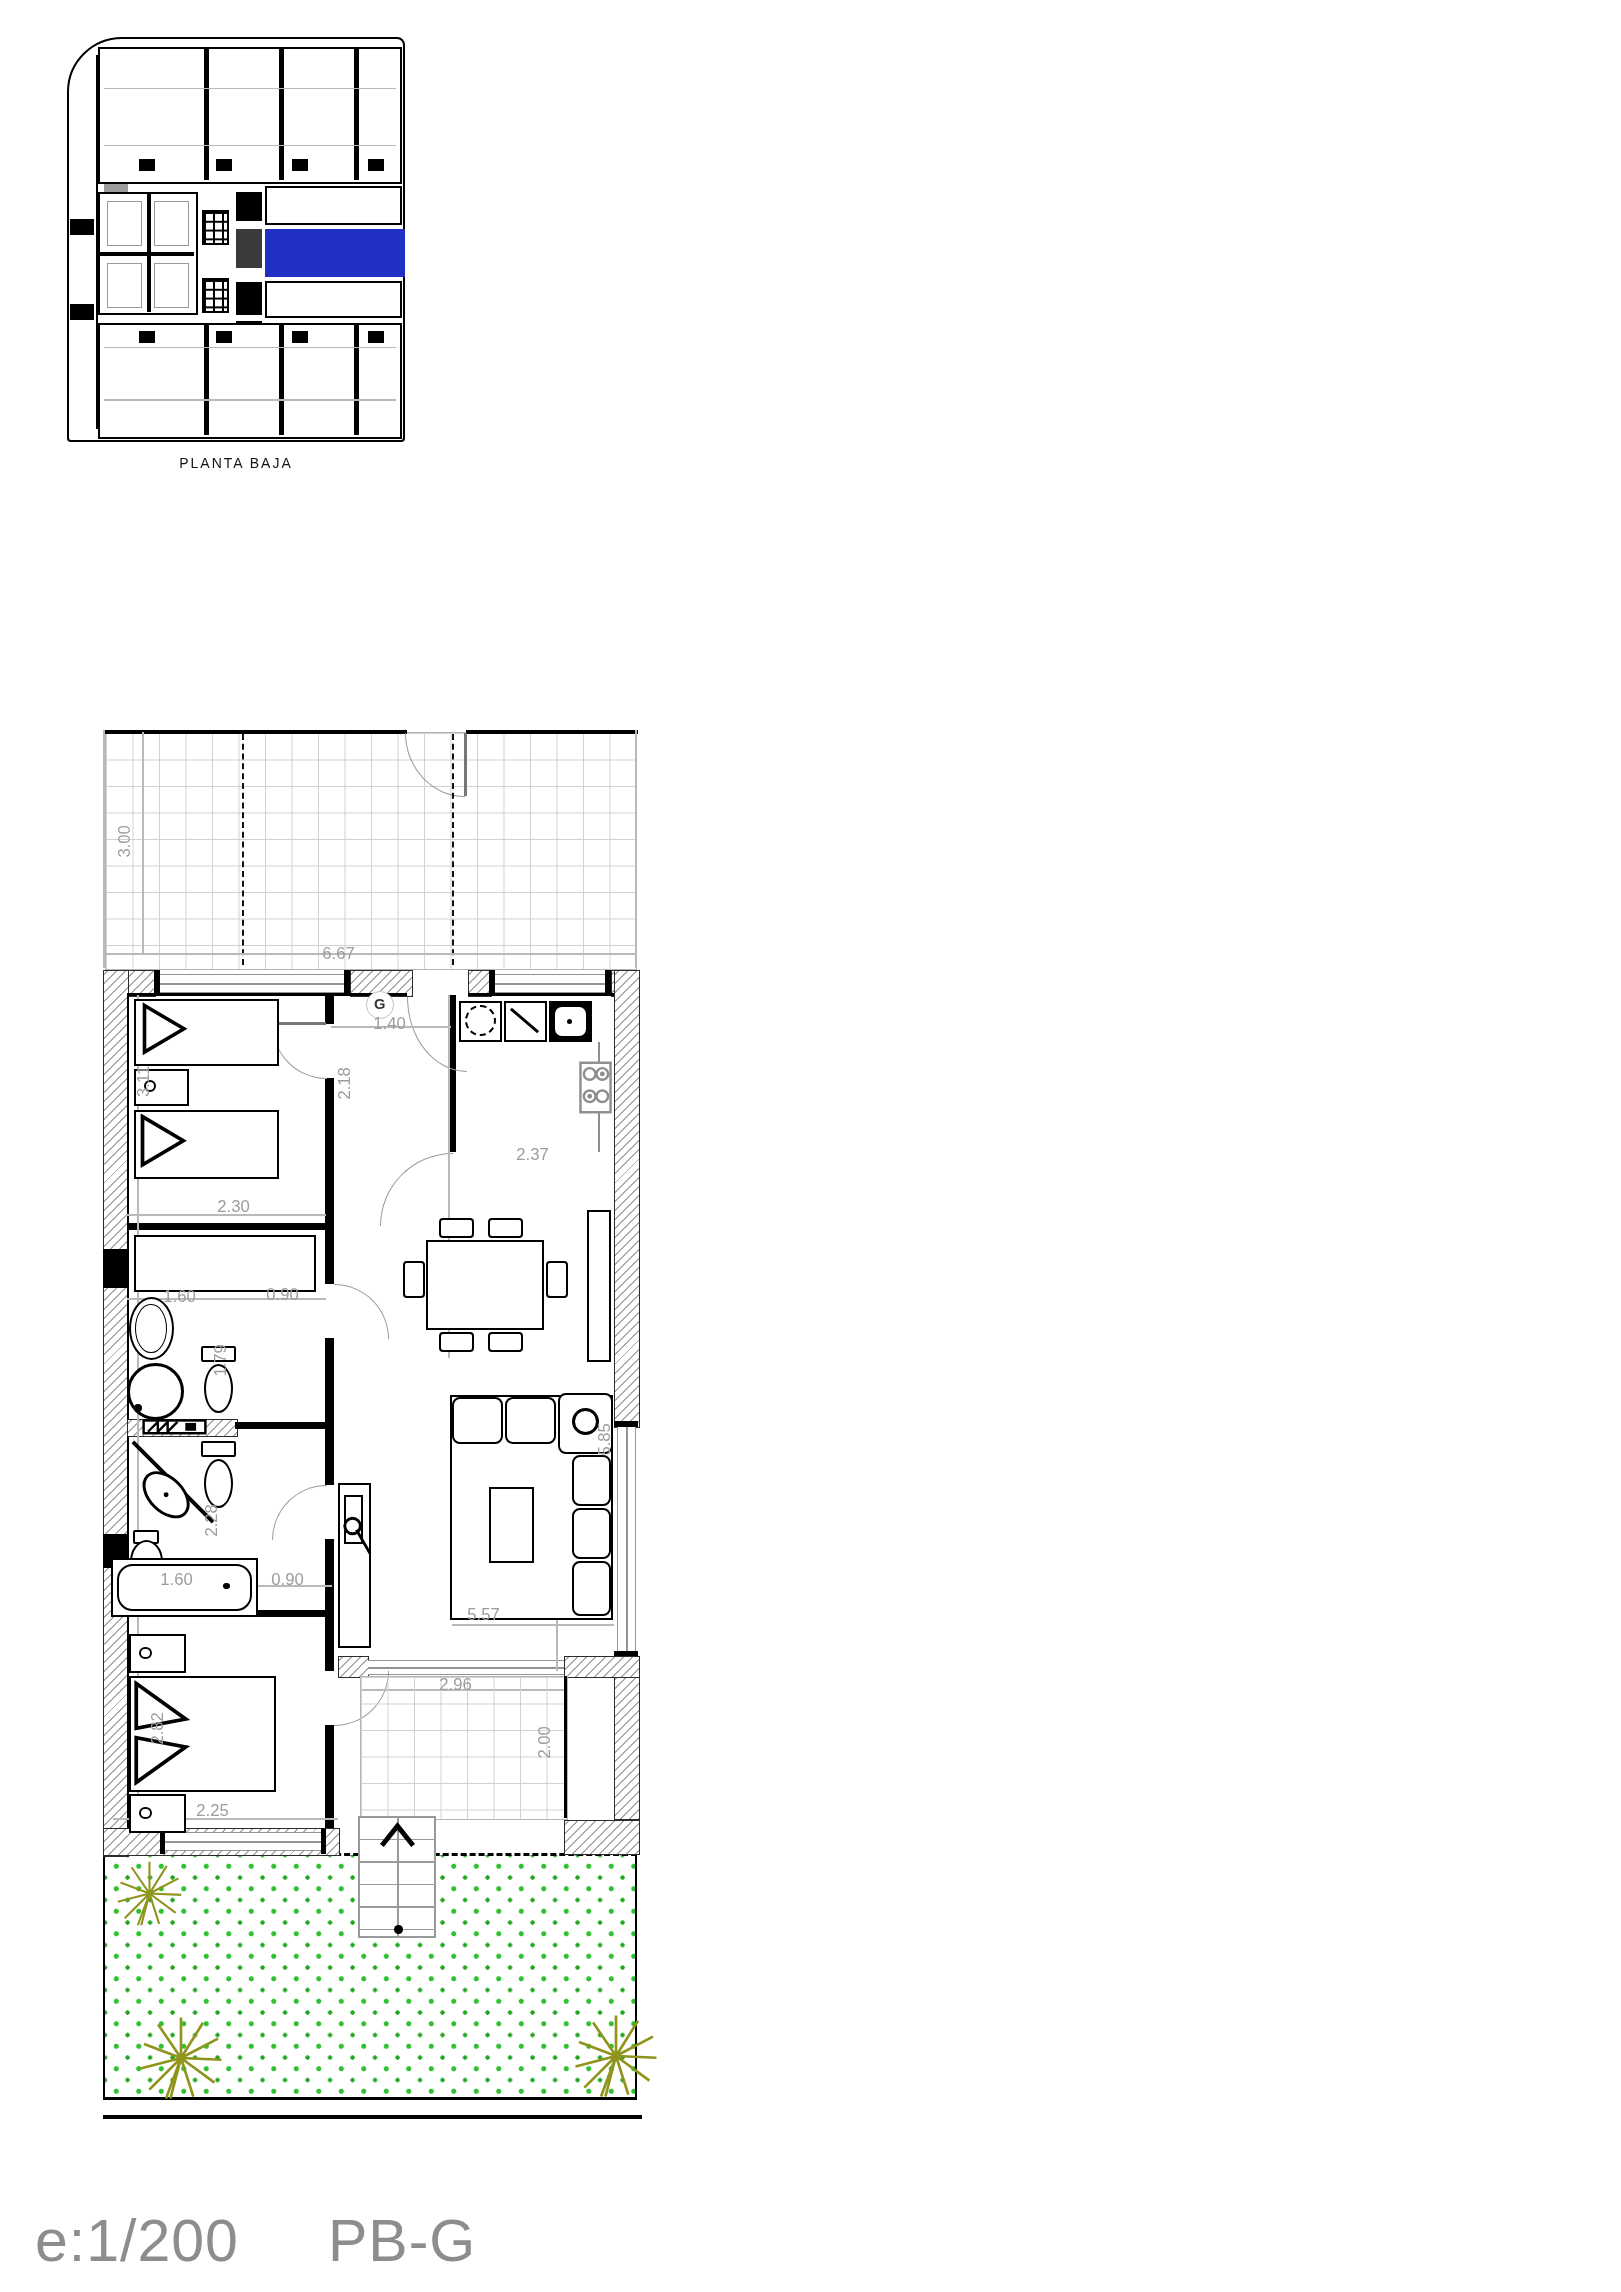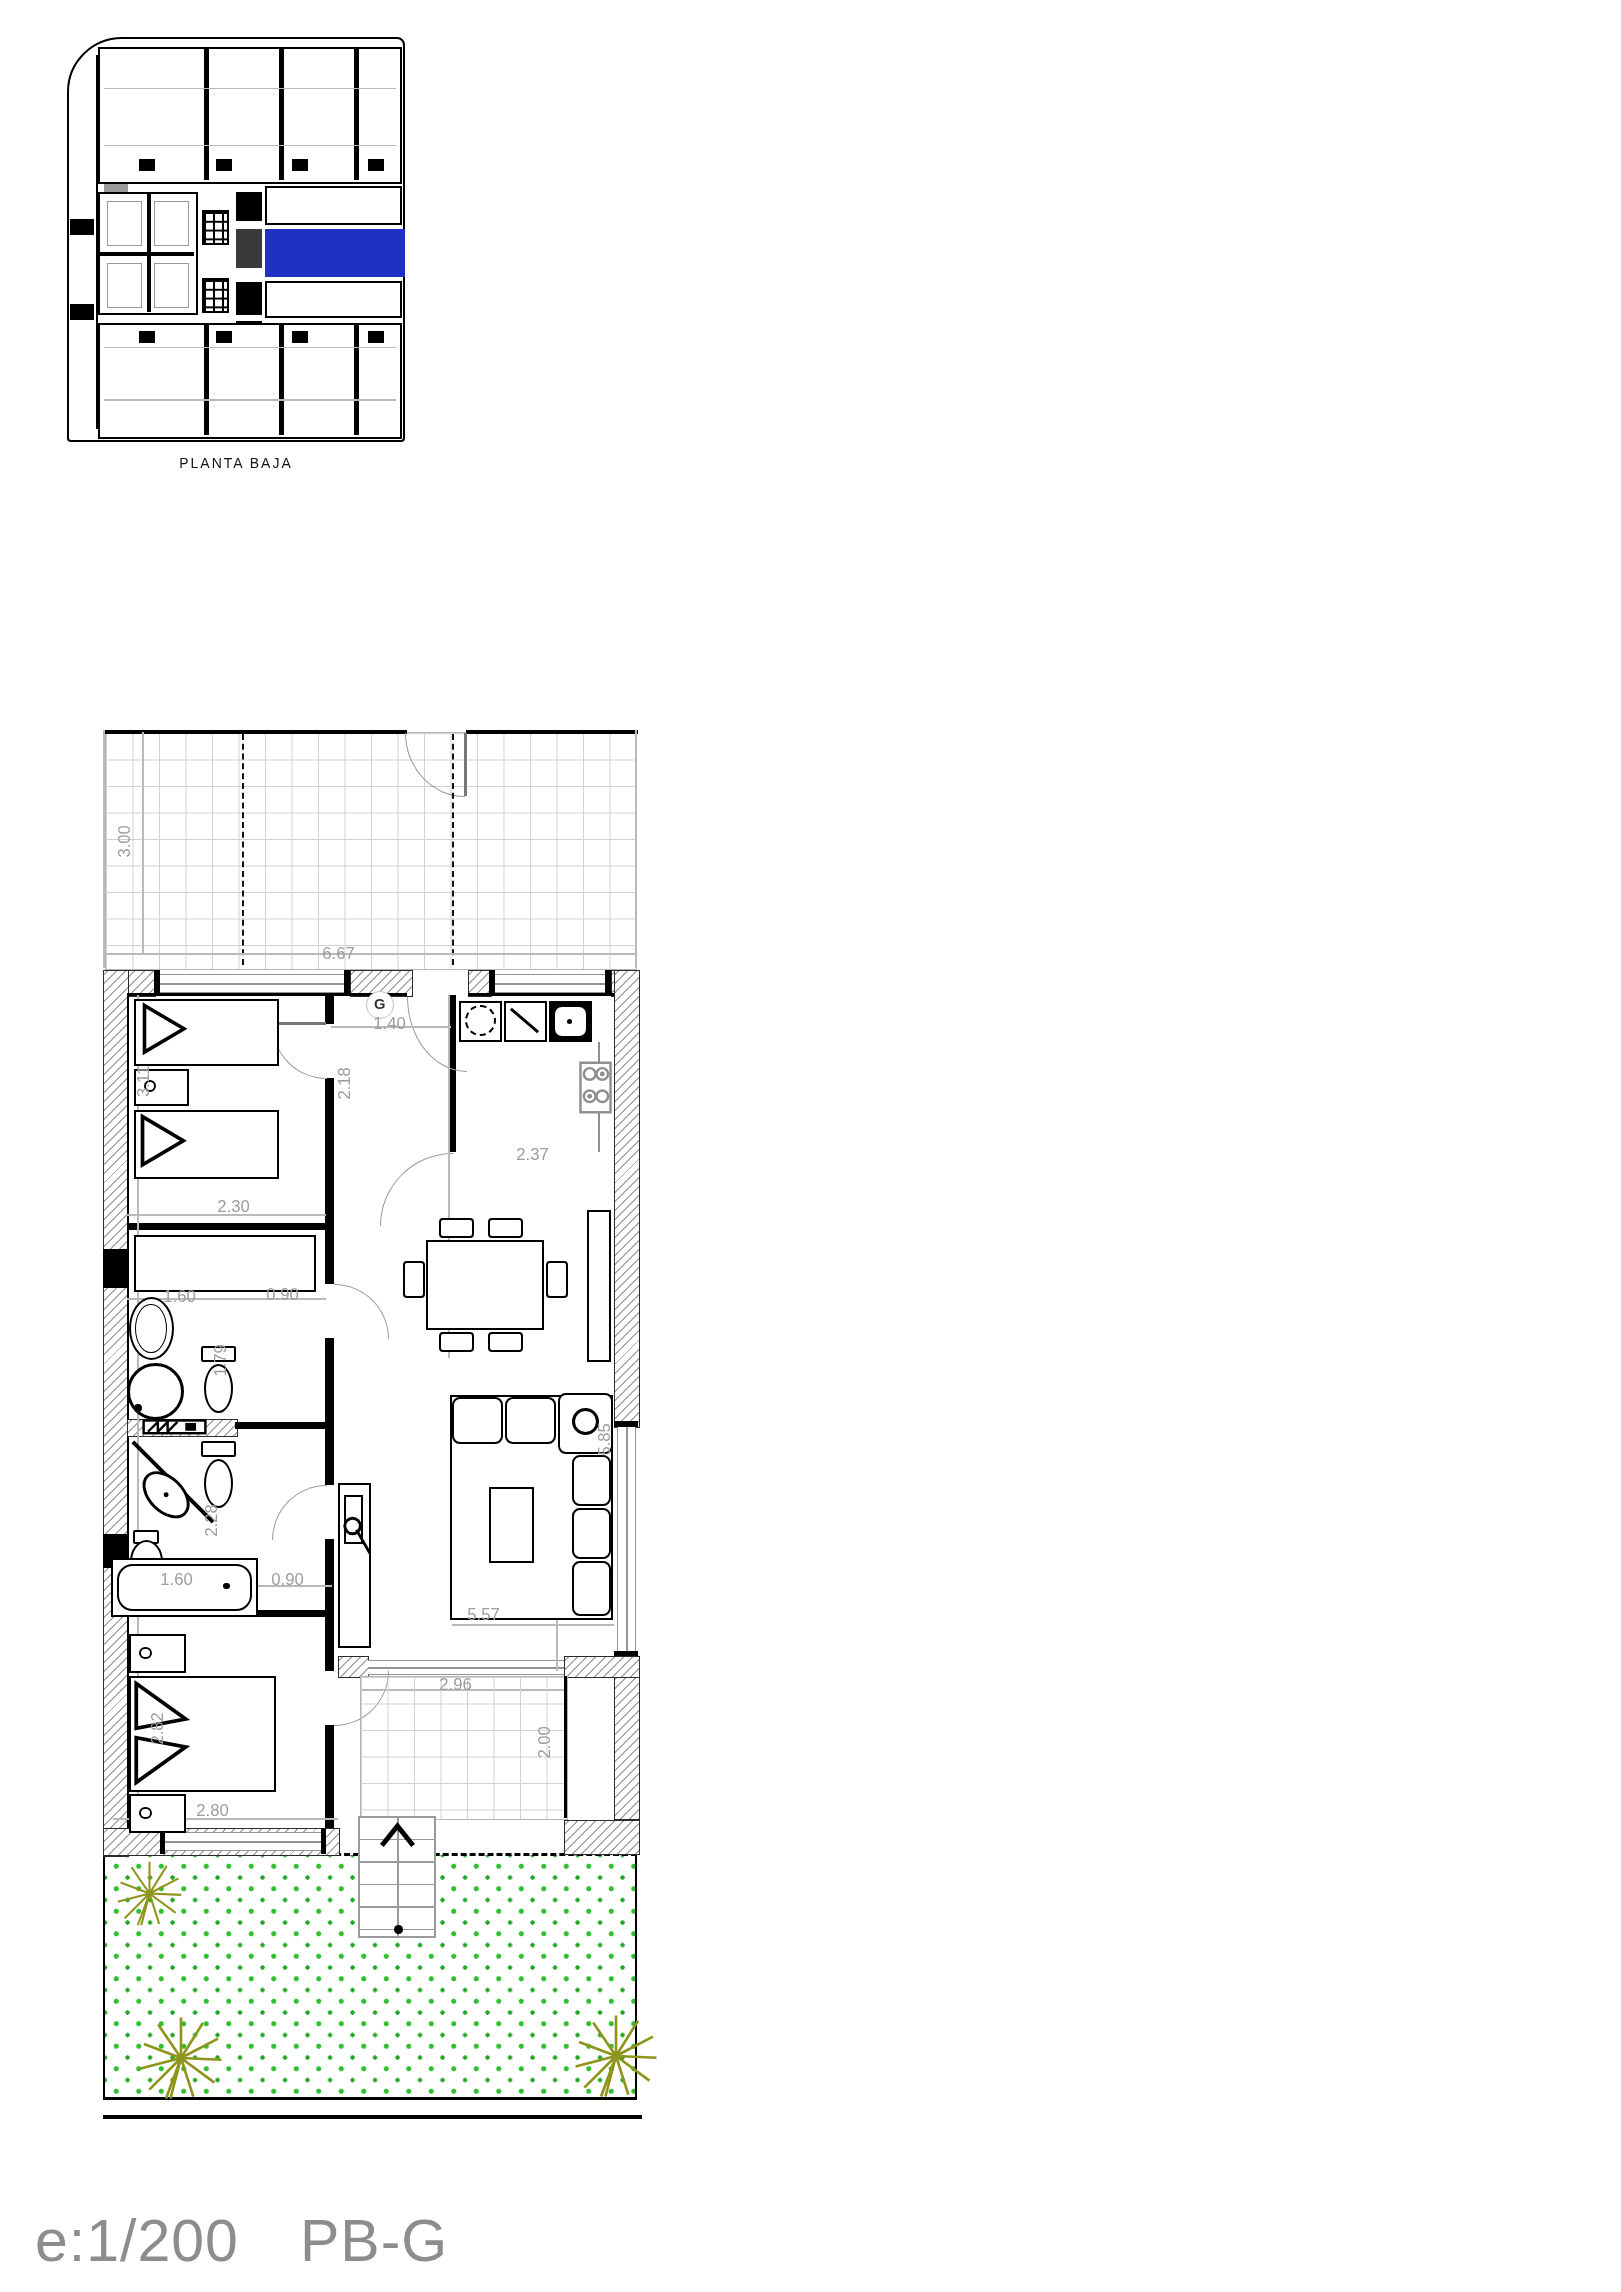--- a/index.html
+++ b/index.html
@@ -309,21 +309,21 @@
     <div class="furn" style="left:25.5px;top:946px;width:147px;height:116px;">
       <svg viewBox="0 0 150 118" width="141" height="110">
           <polygon points="5,6 58,44 5,54" fill="#fff" stroke="#000" stroke-width="4"></polygon>
           <polygon points="5,112 58,74 5,64" fill="#fff" stroke="#000" stroke-width="4"></polygon>
         </svg>
     </div>
     <div class="furn2" style="left:25.5px;top:1064px;width:57px;height:39px;border-radius:0;">
       <div class="circ" style="left:8.8px;top:10.8px;width:12.7px;height:12.7px;"></div>
     </div>
     <div class="dim dimv" style="left:34px;top:990px;width:43px;">2.82</div>
-    <div class="dim" style="left:88px;top:1073px;width:43px;">2.80</div>
+    <div class="dim" style="left:88px;top:1073px;width:43px;">2.25</div>
 
     <div class="furn2" style="left:336px;top:488px;width:35px;height:19.6px;"></div>
     <div class="furn2" style="left:385px;top:488px;width:35px;height:19.6px;"></div>
     <div class="furn2" style="left:300px;top:531px;width:21.6px;height:37px;"></div>
     <div class="furn" style="left:323px;top:510px;width:118px;height:90px;"></div>
     <div class="furn2" style="left:443px;top:531px;width:21.6px;height:37px;"></div>
     <div class="furn2" style="left:336px;top:602px;width:35px;height:19.6px;"></div>
     <div class="furn2" style="left:385px;top:602px;width:35px;height:19.6px;"></div>
     <div class="furn2" style="left:484px;top:480px;width:23.5px;height:152px;border-radius:0;"></div>
 
@@ -358,16 +358,16 @@
       <svg viewBox="0 0 40 26" width="39" height="25.5" style="position:absolute;left:17.6px;top:3.9px;">
           <path d="M4 24L20 4L36 24" fill="none" stroke="#000" stroke-width="5"></path>
         </svg>
       <div class="a" style="left:34px;bottom:2px;width:8.8px;height:8.8px;background:#000;border-radius:50%;"></div>
     </div>
 
     <div class="bw" style="left:0;top:1385px;width:539px;height:4.4px;"></div>
   </div>
 
   <div class="footer-txt" style="left:35px;top:2207px;">e:1/200</div>
-  <div class="footer-txt" style="left:300px;top:2207px;">PB-G</div>
+  <div class="footer-txt" style="left:328px;top:2207px;">PB-G</div>
 
 </div>
 
 
 </body></html>

